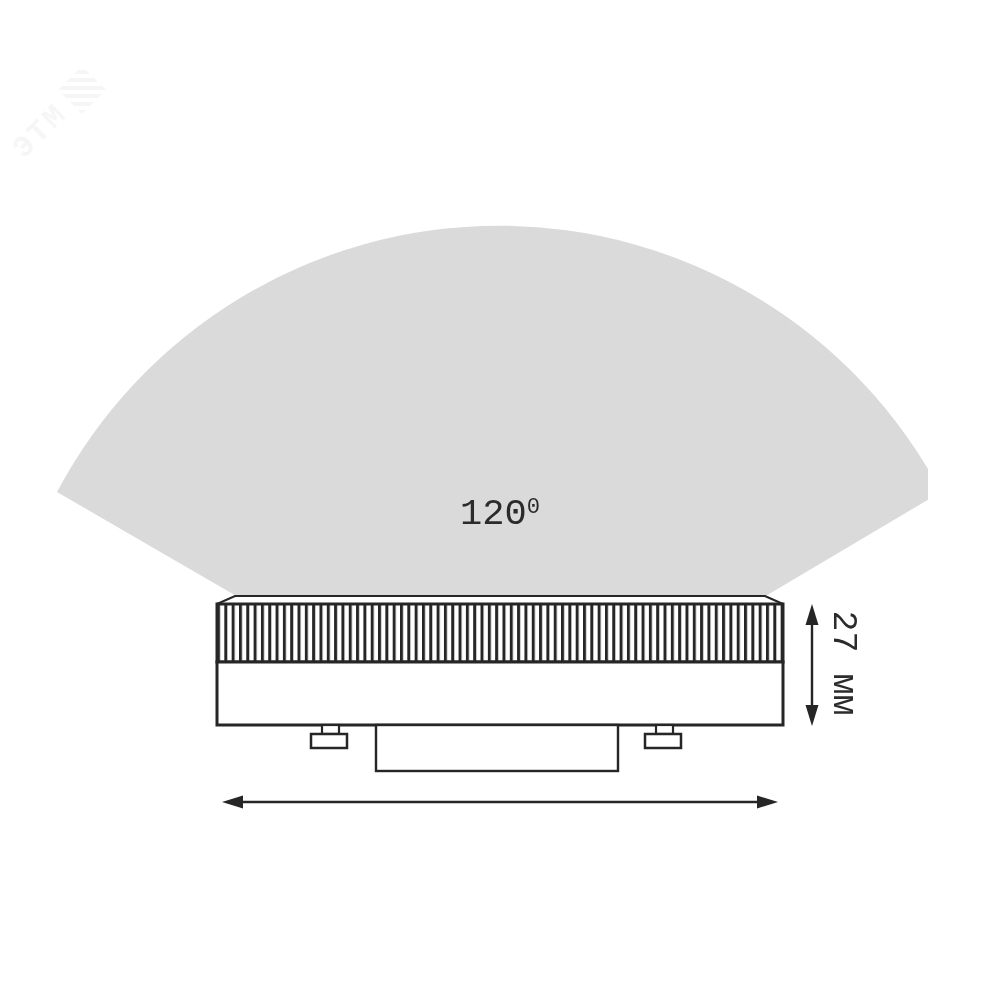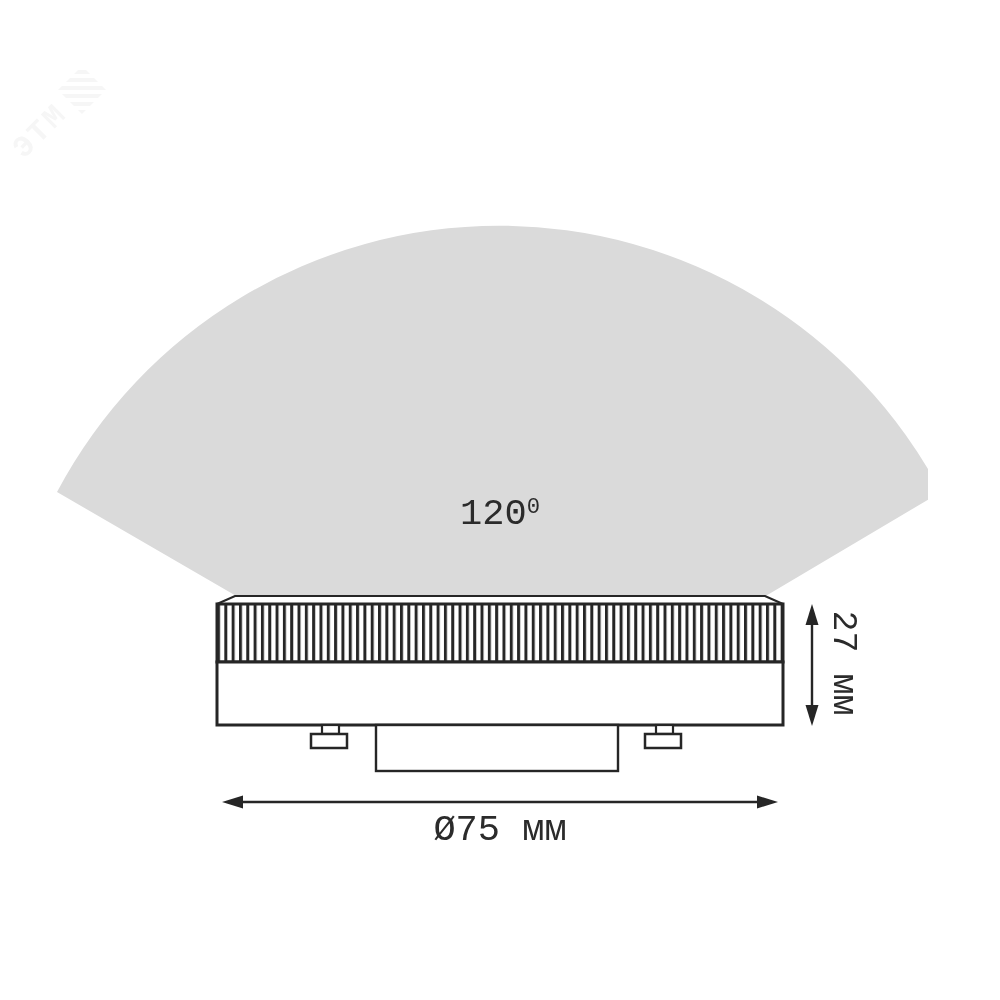--- a/index.html
+++ b/index.html
@@ -119,15 +119,14 @@
       <polygon class="ink" points="778,762 757,755.5 757,768.5"></polygon>
     </g>
   </svg>
 
   <div class="label label-beam">
     <span>120</span><span class="sup">0</span>
   </div>
 
   <div class="label label-height">27 мм</div>
 
-  <div class="label label-diameter">Ø75 мм</div>
 
 </div>
 
 </body></html>

